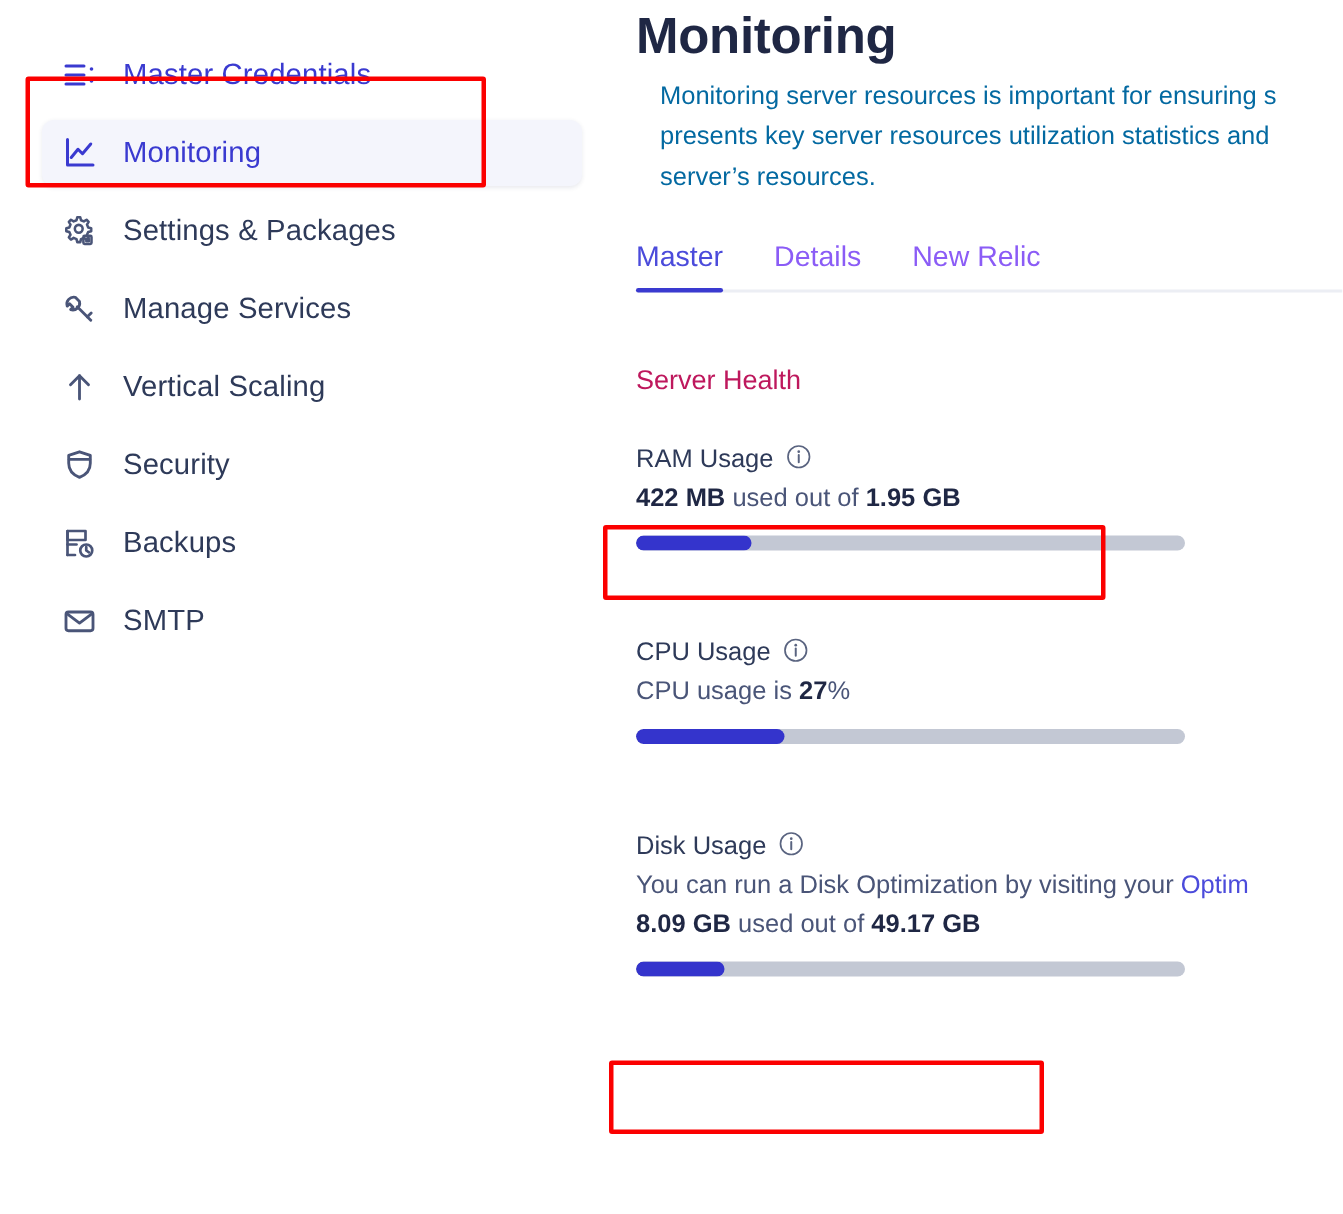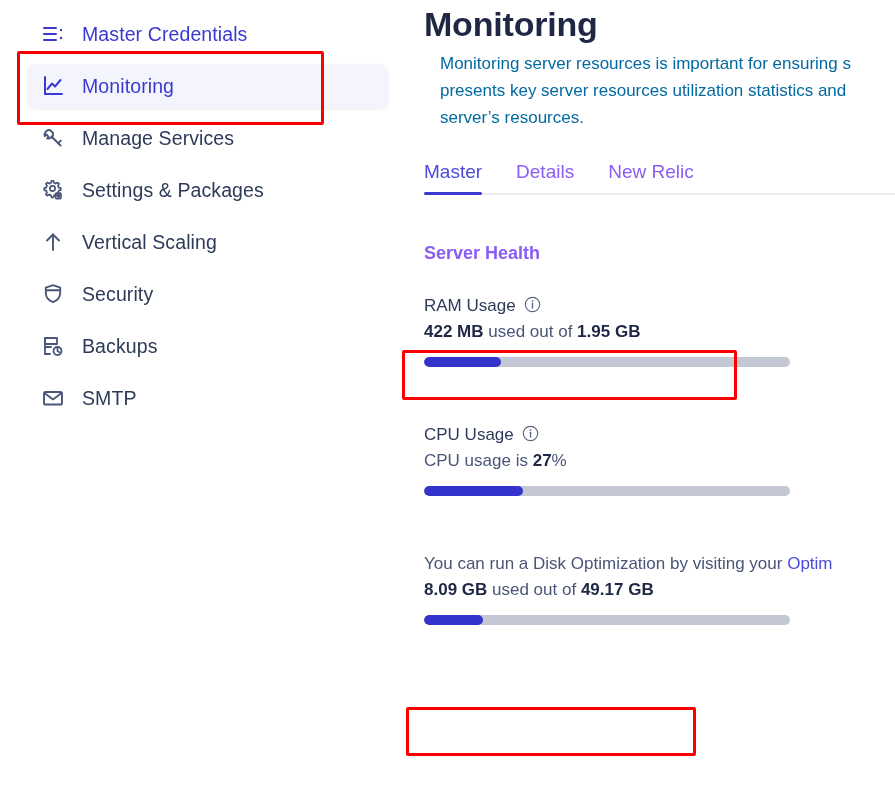--- a/index.html
+++ b/index.html
@@ -19,21 +19,21 @@
     background: #ffffff;
   }
 
   
   .sidebar {
     position: absolute;
     left: 0; top: 0;
     width: 410px;
     height: 809px;
     background: #ffffff;
-    padding-top: 4px;
+    padding-top: 20px;
   }
 
   .nav-item {
     display: flex;
     align-items: center;
     gap: 16px;
     height: 44px;
     margin: 8px 22px 8px 28px;
     padding: 0 12px;
     border-radius: 8px;
@@ -128,22 +128,22 @@
     content: "";
     position: absolute;
     left: 0; right: 0; bottom: -2px;
     height: 3px;
     background: #3a3ad0;
     border-radius: 2px;
   }
 
   .section-title {
     font-size: 18px;
-    font-weight: bold;
-    color: #8b5cf6;
+    font-weight: normal;
+    color: #be185d;
     margin-top: 48px;
   }
 
   .metric { margin-top: 37px; }
   .metric-head {
     display: flex;
     align-items: flex-start;
     gap: 8px;
     font-size: 17px;
     color: #2e3a59;
@@ -211,39 +211,39 @@
         <svg width="24" height="24" viewBox="0 0 24 24" fill="none" stroke="#3a3ad0" stroke-width="2" stroke-linecap="round" stroke-linejoin="round">
           <polyline points="4,3 4,20 21,20"></polyline>
           <polyline points="6.5,15 11,9.5 14,12.5 19.5,6"></polyline>
         </svg>
       </span>
       <span class="nav-label">Monitoring</span>
     </div>
 
     <div class="nav-item plain">
       <span class="nav-icon">
-        <svg width="24" height="24" viewBox="0 0 24 24" fill="none" stroke="#4a5578" stroke-width="1.9" stroke-linecap="round" stroke-linejoin="round">
-          <path d="M9.2 4.2a4.6 4.6 0 0 0-5.4 5.9l1.6-1.6 2.3 2.3-1.6 1.6a4.6 4.6 0 0 0 5.9-5.4z"></path>
-          <line x1="10.5" y1="10.5" x2="19.5" y2="19.5"></line>
-          <line x1="17.2" y1="17.2" x2="19.8" y2="14.6"></line>
-        </svg>
-      </span>
-      <span class="nav-label">Manage Services</span>
-    </div>
-
-    <div class="nav-item plain">
-      <span class="nav-icon">
         <svg width="24" height="24" viewBox="0 0 24 24" fill="none" stroke="#4a5578" stroke-width="1.7" stroke-linecap="round" stroke-linejoin="round">
           <path d="M10.5 2.8h2l.5 2 1.9.8 1.8-1.1 1.4 1.4-1.1 1.8.8 1.9 2 .5v2l-2 .5-.8 1.9 1.1 1.8-1.4 1.4-1.8-1.1-1.9.8-.5 2h-2l-.5-2-1.9-.8-1.8 1.1-1.4-1.4 1.1-1.8-.8-1.9-2-.5v-2l2-.5.8-1.9-1.1-1.8 1.4-1.4 1.8 1.1 1.9-.8z"></path>
           <circle cx="11.5" cy="10.5" r="2.6"></circle>
           <rect x="14.6" y="15.2" width="5.4" height="5.4" rx="0.8"></rect>
           <rect x="16.6" y="17.2" width="1.6" height="1.6"></rect>
         </svg>
       </span>
       <span class="nav-label">Settings &amp; Packages</span>
+    </div>
+
+    <div class="nav-item plain">
+      <span class="nav-icon">
+        <svg width="24" height="24" viewBox="0 0 24 24" fill="none" stroke="#4a5578" stroke-width="1.9" stroke-linecap="round" stroke-linejoin="round">
+          <path d="M9.2 4.2a4.6 4.6 0 0 0-5.4 5.9l1.6-1.6 2.3 2.3-1.6 1.6a4.6 4.6 0 0 0 5.9-5.4z"></path>
+          <line x1="10.5" y1="10.5" x2="19.5" y2="19.5"></line>
+          <line x1="17.2" y1="17.2" x2="19.8" y2="14.6"></line>
+        </svg>
+      </span>
+      <span class="nav-label">Manage Services</span>
     </div>
 
     <div class="nav-item plain">
       <span class="nav-icon">
         <svg width="24" height="24" viewBox="0 0 24 24" fill="none" stroke="#4a5578" stroke-width="1.9" stroke-linecap="round" stroke-linejoin="round">
           <line x1="12" y1="20" x2="12" y2="4.5"></line>
           <polyline points="6,10.5 12,4.5 18,10.5"></polyline>
         </svg>
       </span>
       <span class="nav-label">Vertical Scaling</span>
@@ -333,20 +333,30 @@
       </div>
       <div class="metric-text">
         <span>CPU usage is </span><b>27</b><span>%</span>
       </div>
       <div class="bar-track">
         <div class="bar-fill" id="bar-cpu" style="width: 27%;"></div>
       </div>
     </section>
 
     <section class="metric disk">
+      <div class="metric-head">
+        <span class="label">Disk Usage</span>
+        <span class="info-icon">
+          <svg width="17" height="17" viewBox="0 0 18 18" fill="none">
+            <circle cx="9" cy="9" r="7.6" fill="none" stroke="#5a6480" stroke-width="1.2"></circle>
+            <circle cx="9" cy="5.4" r="0.95" fill="#5a6480"></circle>
+            <line x1="9" y1="7.8" x2="9" y2="12.8" stroke="#5a6480" stroke-width="1.4" stroke-linecap="round"></line>
+          </svg>
+        </span>
+      </div>
       <div class="metric-text">
         <span>You can run a Disk Optimization by visiting your </span><a href="#">Optim</a>
       </div>
       <div class="metric-text">
         <b>8.09 GB</b><span> used out of </span><b>49.17 GB</b>
       </div>
       <div class="bar-track">
         <div class="bar-fill" id="bar-disk" style="width: 16%;"></div>
       </div>
     </section>

